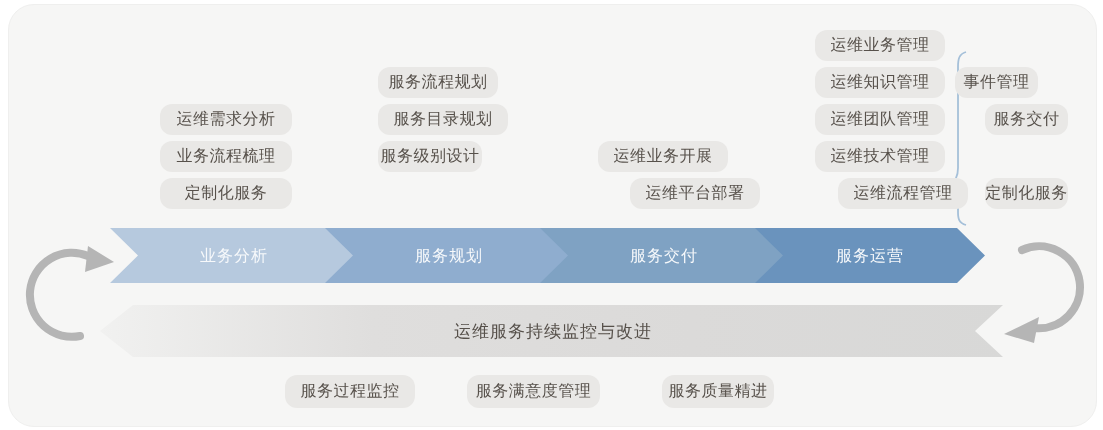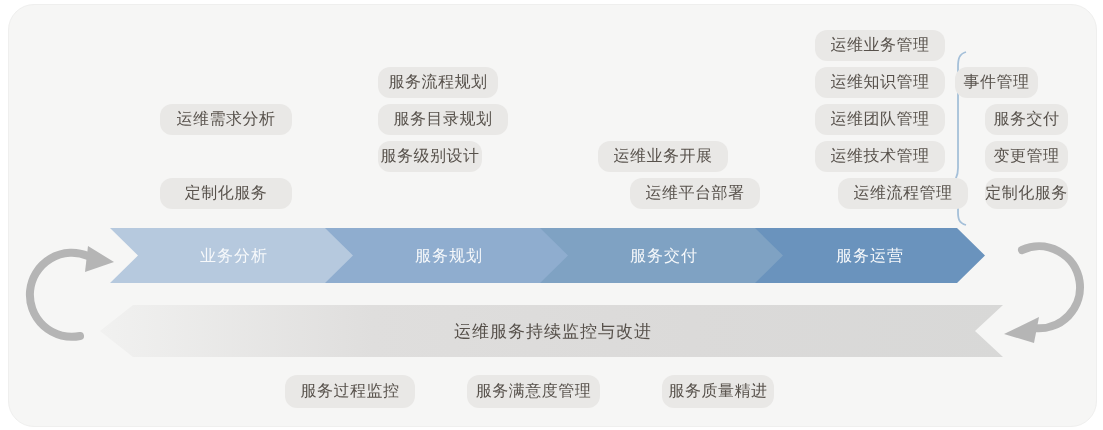--- a/index.html
+++ b/index.html
@@ -56,36 +56,36 @@
     </g>
     <g>
       <path d="M 1022 250 A 41 41 0 1 1 1034 328" fill="none" stroke="#b5b5b5" stroke-width="8" stroke-linecap="round"></path>
       <polygon points="1039,317 1034,343 1004,334" fill="#b5b5b5"></polygon>
     </g>
 
     <path d="M 966 52 C 959 54 958 59 958 67 L 958 168 C 958 176 956 181 950 184 C 956 187 958 192 958 199 L 958 212 C 958 219 959 223 966 225" fill="none" stroke="#a5c0d9" stroke-width="1.8"></path>
   </svg>
 
   <div class="tag" style="left:160px;top:104px;width:132px">运维需求分析</div>
+  <div class="tag" style="left:160px;top:141px;width:132px">业务流程梳理</div>
   <div class="tag" style="left:160px;top:178px;width:132px">定制化服务</div>
 
   <div class="tag" style="left:378px;top:67px;width:120px">服务流程规划</div>
   <div class="tag" style="left:378px;top:104px;width:130px">服务目录规划</div>
   <div class="tag" style="left:378px;top:141px;width:104px">服务级别设计</div>
 
   <div class="tag" style="left:598px;top:141px;width:130px">运维业务开展</div>
   <div class="tag" style="left:630px;top:178px;width:130px">运维平台部署</div>
 
   <div class="tag" style="left:815px;top:30px;width:130px">运维业务管理</div>
   <div class="tag" style="left:815px;top:67px;width:130px">运维知识管理</div>
   <div class="tag" style="left:815px;top:104px;width:130px">运维团队管理</div>
   <div class="tag" style="left:815px;top:141px;width:130px">运维技术管理</div>
   <div class="tag" style="left:838px;top:178px;width:130px">运维流程管理</div>
 
   <div class="tag" style="left:955px;top:67px;width:83px">事件管理</div>
   <div class="tag" style="left:985px;top:104px;width:83px">服务交付</div>
-  <div class="tag" style="left:985px;top:141px;width:83px">变更管理</div>
   <div class="tag" style="left:985px;top:178px;width:83px">定制化服务</div>
 
   <div class="tag bottom" style="left:285px;top:375px;width:130px">服务过程监控</div>
   <div class="tag bottom" style="left:467px;top:375px;width:133px">服务满意度管理</div>
   <div class="tag bottom" style="left:662px;top:375px;width:112px">服务质量精进</div>
 </div>
 
 </body></html>

